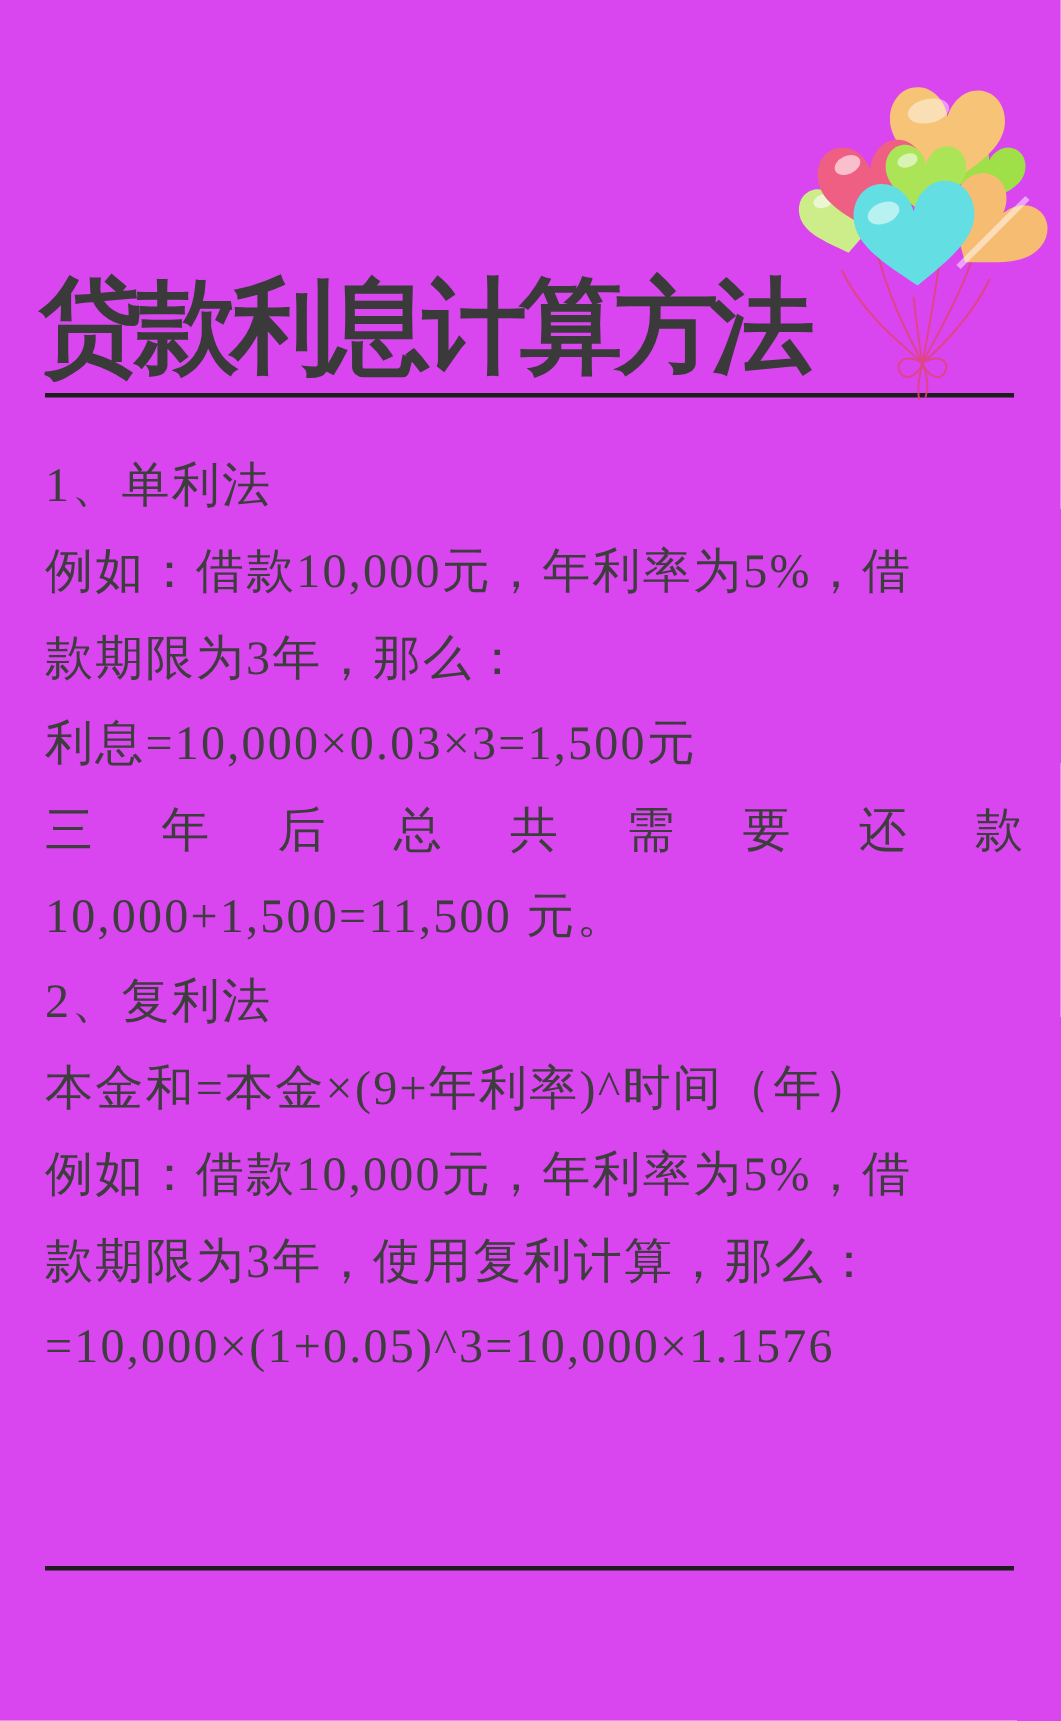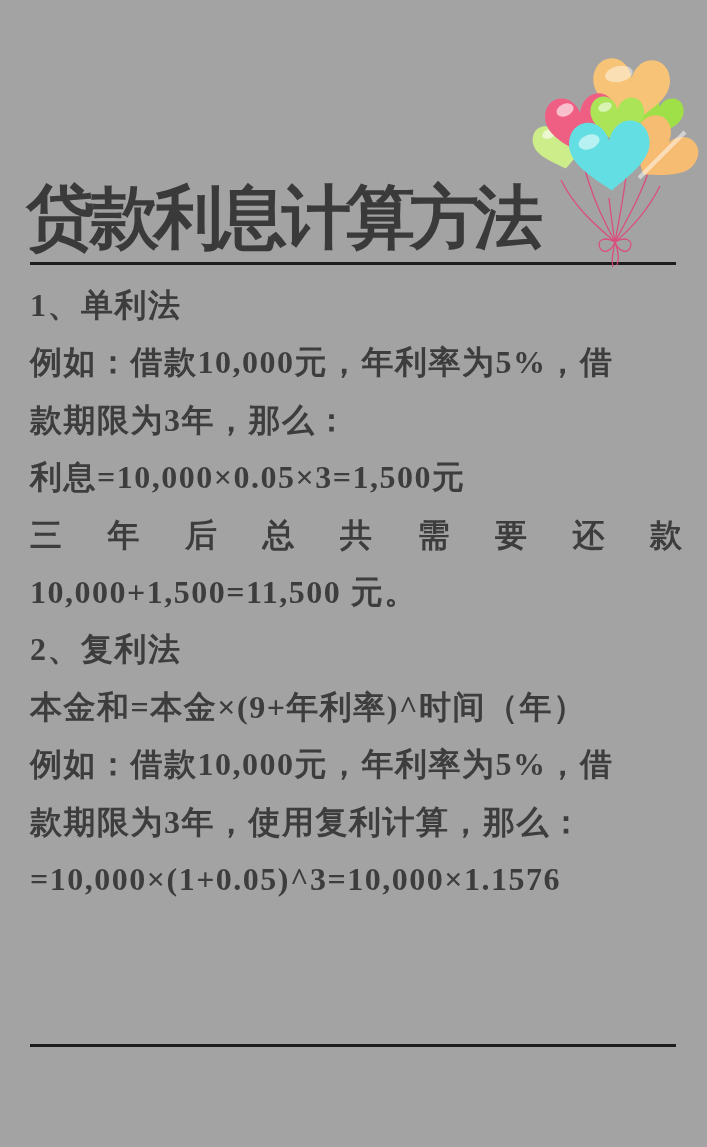--- a/index.html
+++ b/index.html
@@ -5,21 +5,21 @@
   html, body { margin: 0; padding: 0; }
   body {
     width: 707px; height: 1147px;
     background: #fefefe;
     font-family: "Liberation Serif", "DejaVu Serif", serif;
     position: relative;
     overflow: hidden;
   }
   .page {
     position: absolute; inset: 0;
-    background: #a3a3a3;
+    background: #d946ef;
   }
   .title {
     position: absolute;
     left: 26px; top: 136px;
     width: 530px;
     font-size: 69px;
     font-weight: bold;
     letter-spacing: -5px;
     color: #3a3a3a;
     line-height: 1.05;
@@ -33,24 +33,23 @@
   }
   .divider.top { top: 262px; }
   .divider.bottom { top: 1044px; }
   .balloons {
     position: absolute;
     left: 527px; top: 50px;
     width: 176px; height: 220px;
   }
   .content {
     position: absolute;
-    left: 30px; top: 277px;
+    left: 30px; top: 295px;
     width: 652px;
     color: #3d3d3d;
-    font-weight: bold;
   }
   .line {
     height: 57.4px;
     line-height: 57.4px;
     font-size: 32px;
     letter-spacing: 1.5px;
     white-space: nowrap;
   }
   .line.spread {
     white-space: nowrap;
@@ -100,21 +99,21 @@
       <path d="M112,128 L158,82" stroke="#ffffff" stroke-width="4" opacity="0.5"></path>
       <use href="#heart" fill="#63dfe3" transform="translate(83,106) rotate(-3) scale(0.84) translate(-50,-50)"></use>
       <ellipse cx="62" cy="92" rx="11" ry="7" fill="#ffffff" opacity="0.55" transform="rotate(-22 62 92)"></ellipse>
     </g>
   </svg>
 
   <div class="content">
     <div class="line">1、单利法</div>
     <div class="line">例如：借款10,000元，年利率为5%，借</div>
     <div class="line">款期限为3年，那么：</div>
-    <div class="line">利息=10,000×0.05×3=1,500元</div>
+    <div class="line">利息=10,000×0.03×3=1,500元</div>
     <div class="line spread">三年后总共需要还款</div>
     <div class="line">10,000+1,500=11,500 元。</div>
     <div class="line">2、复利法</div>
     <div class="line">本金和=本金×(9+年利率)^时间（年）</div>
     <div class="line">例如：借款10,000元，年利率为5%，借</div>
     <div class="line">款期限为3年，使用复利计算，那么：</div>
     <div class="line">=10,000×(1+0.05)^3=10,000×1.1576</div>
   </div>
 
   <div class="divider bottom"></div>

